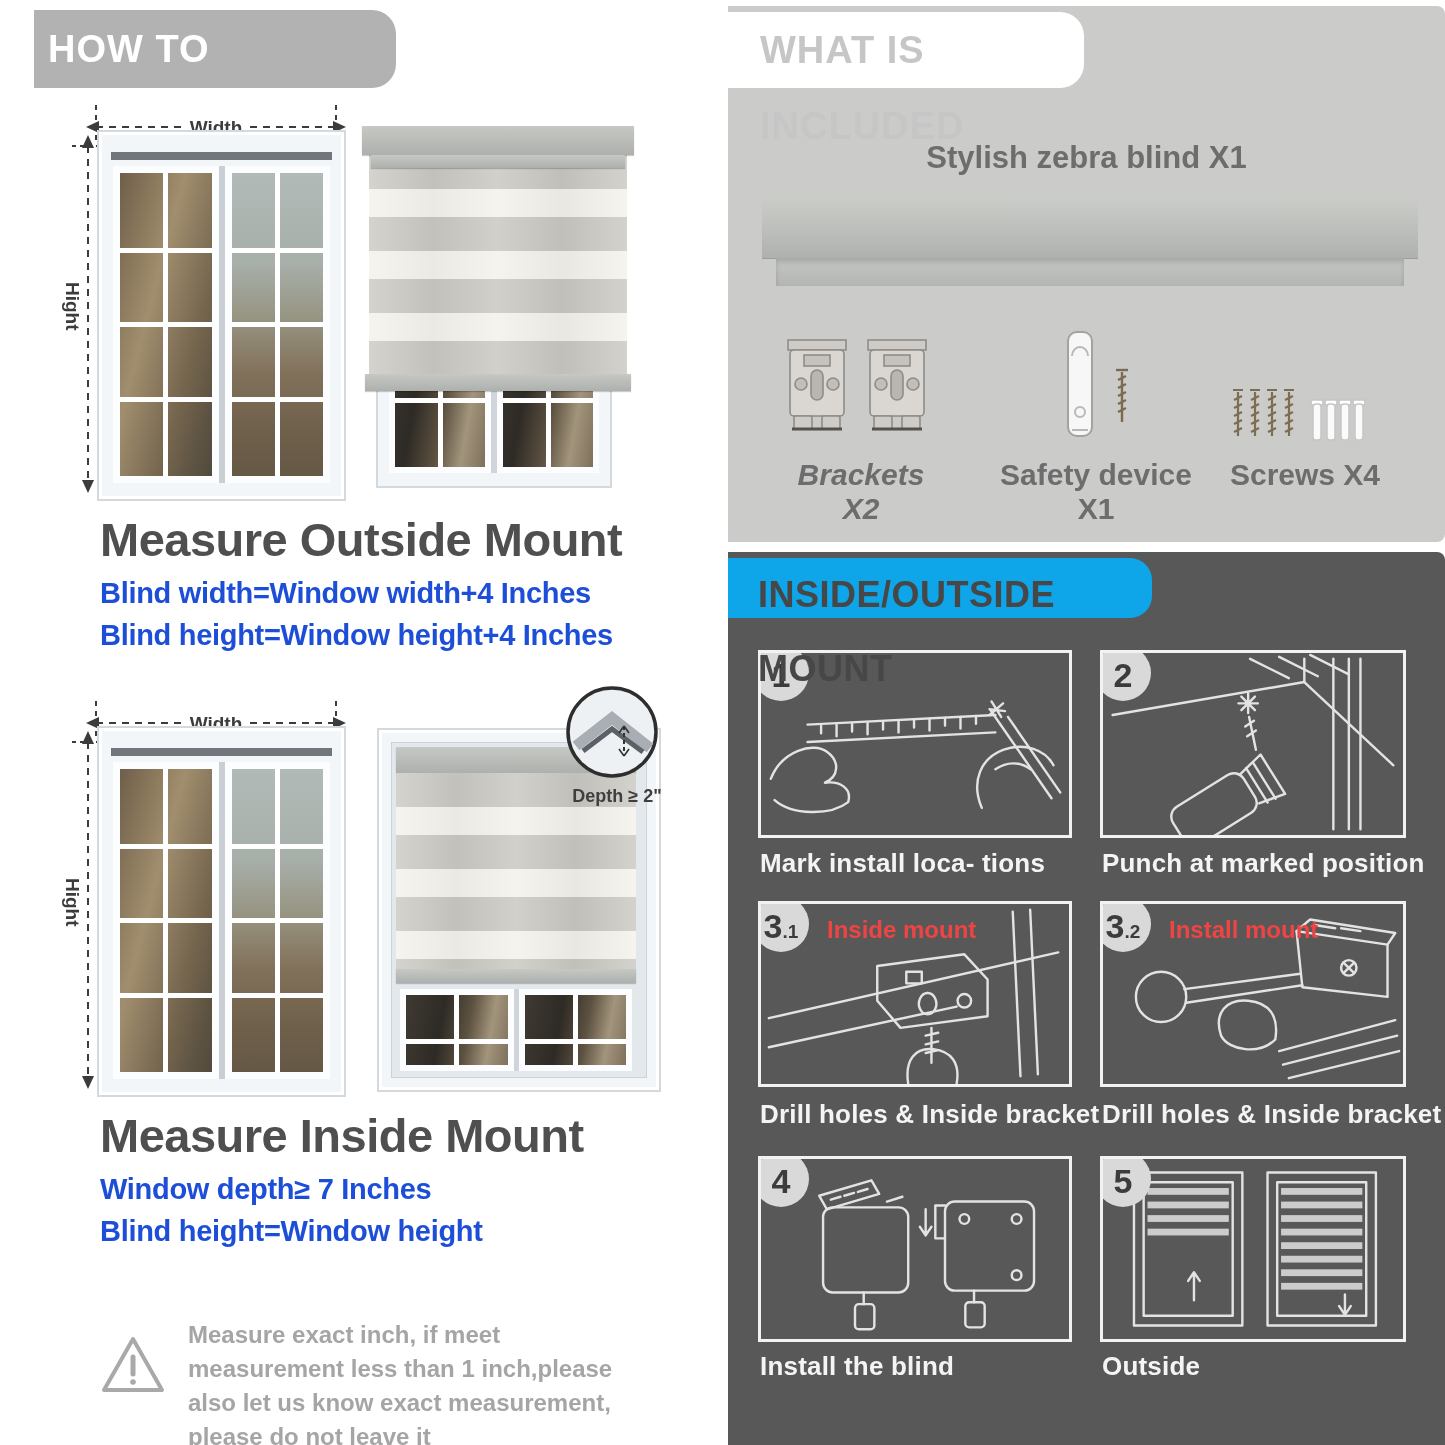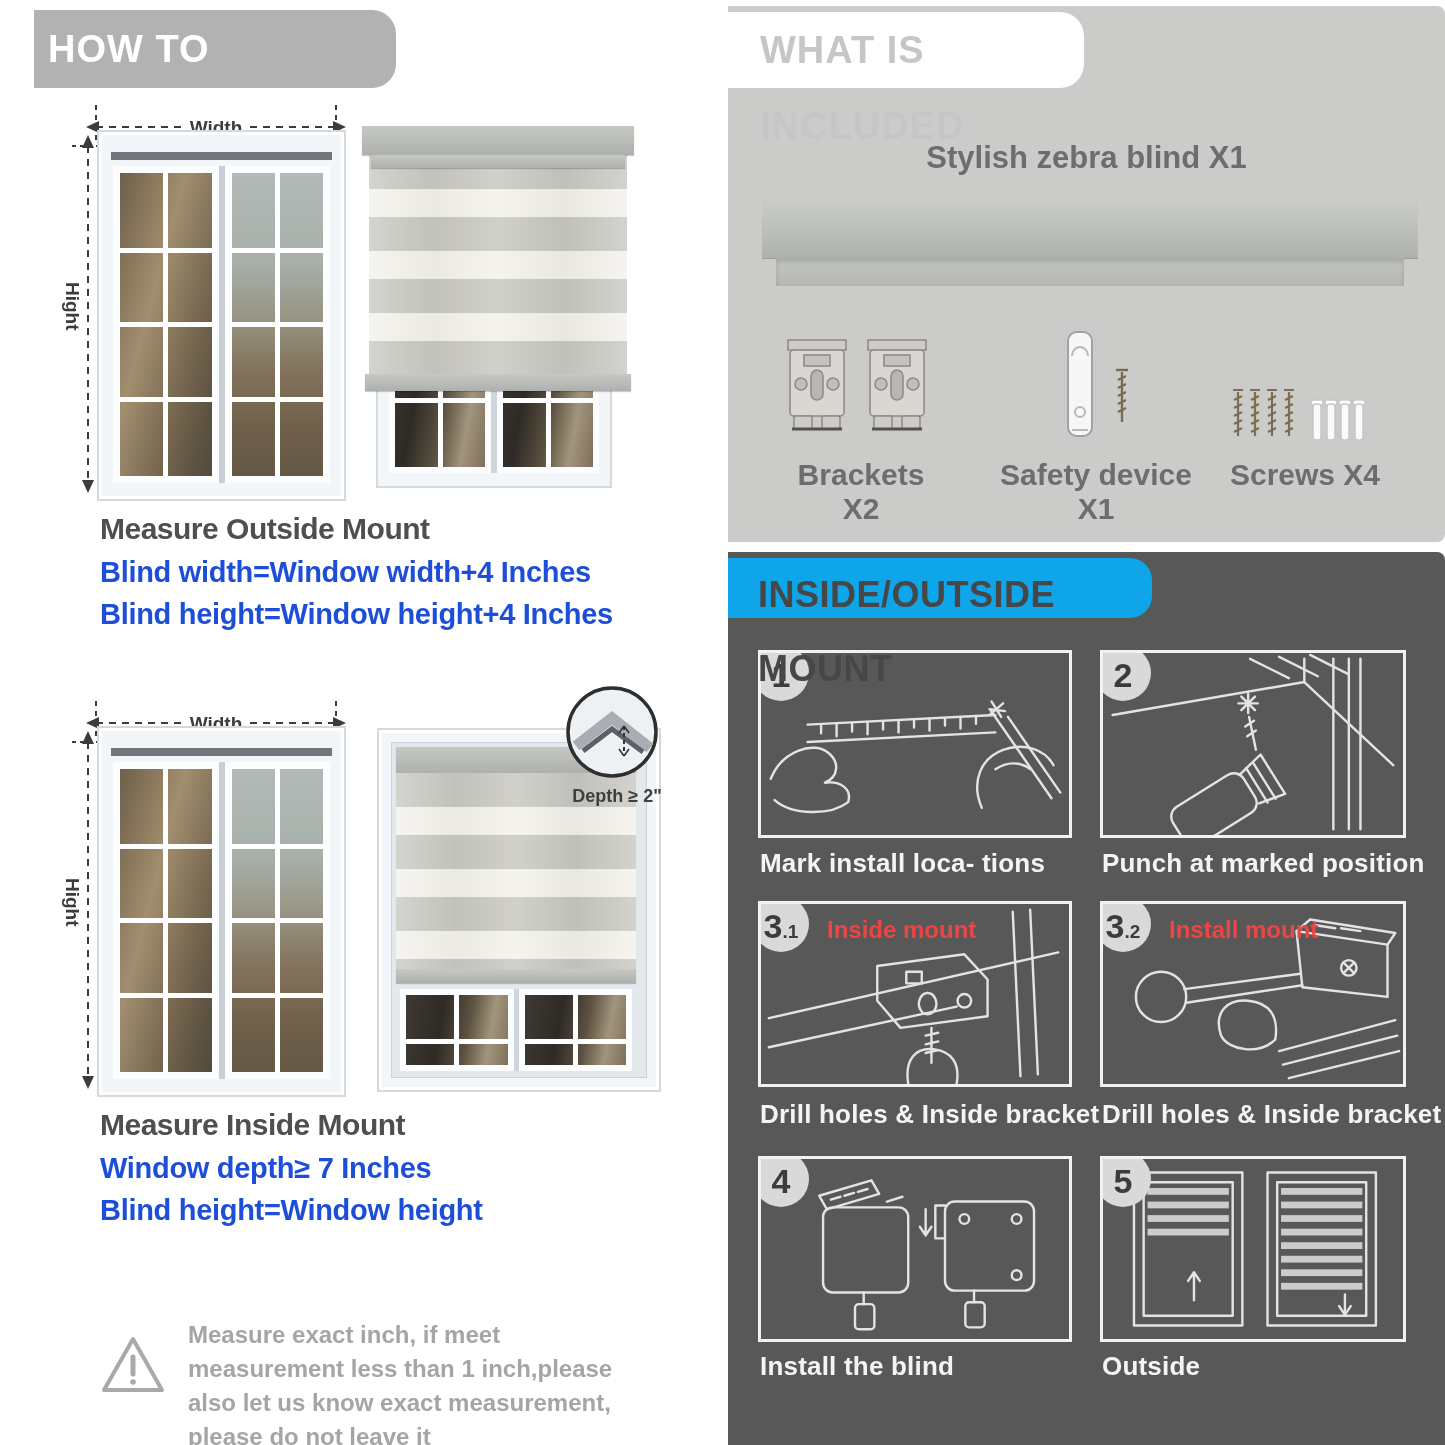--- a/index.html
+++ b/index.html
@@ -34,21 +34,21 @@
   .step-panel{border:3px solid #f2f2f2;box-sizing:border-box;overflow:hidden;position:absolute;}
   .badge{position:absolute;left:-8px;top:-8px;width:56px;height:56px;border-radius:50%;
     background:#d9d9d9;color:#3c3c3c;text-align:center;line-height:60px;font-size:34px;}
   .badge .sub{font-size:19px;}
   .steplabel{position:absolute;left:66px;top:12px;color:#ef4444;font-size:24px;}
   .caption{position:absolute;color:#f4f4f4;font-size:26px;letter-spacing:.2px;}
   .art{position:absolute;inset:0;width:100%;height:100%;}
   .line{stroke:#e3e3e3;fill:none;stroke-width:2.5;stroke-linecap:round;stroke-linejoin:round;}
 
   
-  .h-measure{color:#4f4f4f;font-size:30px;margin:0 0 10px 0;letter-spacing:-.5px;}
+  .h-measure{color:#4f4f4f;font-size:47px;margin:0 0 10px 0;letter-spacing:-.5px;}
   .rule-line{color:#1d4ed8;font-size:29px;margin:9px 0;letter-spacing:-.3px;}
   .warn-text{color:#a5a5a5;font-size:24px;font-weight:bold;line-height:1.42;width:462px;}
 
   
   .win{position:absolute;background:#f3f6f8;border:2px solid #d3d9dd;box-shadow:inset 0 0 0 3px #fff;}
   .winhead{position:absolute;left:12px;right:12px;top:20px;height:8px;background:#71767d;}
   .sashes{position:absolute;left:14px;right:14px;top:34px;bottom:16px;background:#c9cfd4;display:flex;gap:6px;}
   .sash{flex:1;border:7px solid #fcfdfe;position:relative;box-sizing:border-box;}
   .s-left{background:linear-gradient(105deg,#6e5f4a 0%,#8a785c 20%,#a18e6e 38%,#8d7c60 52%,#75654e 70%,#5d5342 88%,#514a3c 100%);}
   .s-right{background:linear-gradient(180deg,#b2bab8 0%,#a7afa9 30%,#979482 48%,#82715a 66%,#6f604b 85%,#655845 100%);}
@@ -200,21 +200,21 @@
     <svg width="66" height="66" style="margin-top:14px;flex:none;">
       <path d="M33,7 L62,58 H4 Z" fill="none" stroke="#a9a9a9" stroke-width="4" stroke-linejoin="round"></path>
       <path d="M33,25 V42" stroke="#a9a9a9" stroke-width="5" stroke-linecap="round"></path>
       <circle cx="33" cy="50" r="2.8" fill="#a9a9a9"></circle>
     </svg>
     <div class="warn-text" style="margin-left:22px;">Measure exact inch, if meet measurement less than 1 inch,please also let us know exact measurement, please do not leave it</div>
   </div>
 
   <div class="abs panel-top">
 
-    <div class="abs item-label" style="left:58px;width:150px;">Brackets X2</div>
+    <div class="abs item-label" style="left:58px;width:150px;font-style:italic;">Brackets X2</div>
     <div class="abs item-label" style="left:262px;width:212px;">Safety device X1</div>
     <div class="abs item-label" style="left:496px;width:162px;">Screws X4</div>
 
     <svg class="abs" style="left:56px;top:328px;" width="146" height="108">
       <g stroke="#8f8c88" stroke-width="1.6">
         <rect x="4" y="6" width="58" height="10" fill="#cfccc8"></rect>
         <rect x="6" y="16" width="54" height="66" rx="4" fill="#dad7d3"></rect>
         <rect x="20" y="21" width="26" height="11" fill="#c6c3bf"></rect>
         <rect x="27" y="36" width="12" height="30" rx="6" fill="#b9b6b2"></rect>
         <circle cx="17" cy="50" r="6" fill="#c2bfbb"></circle>

